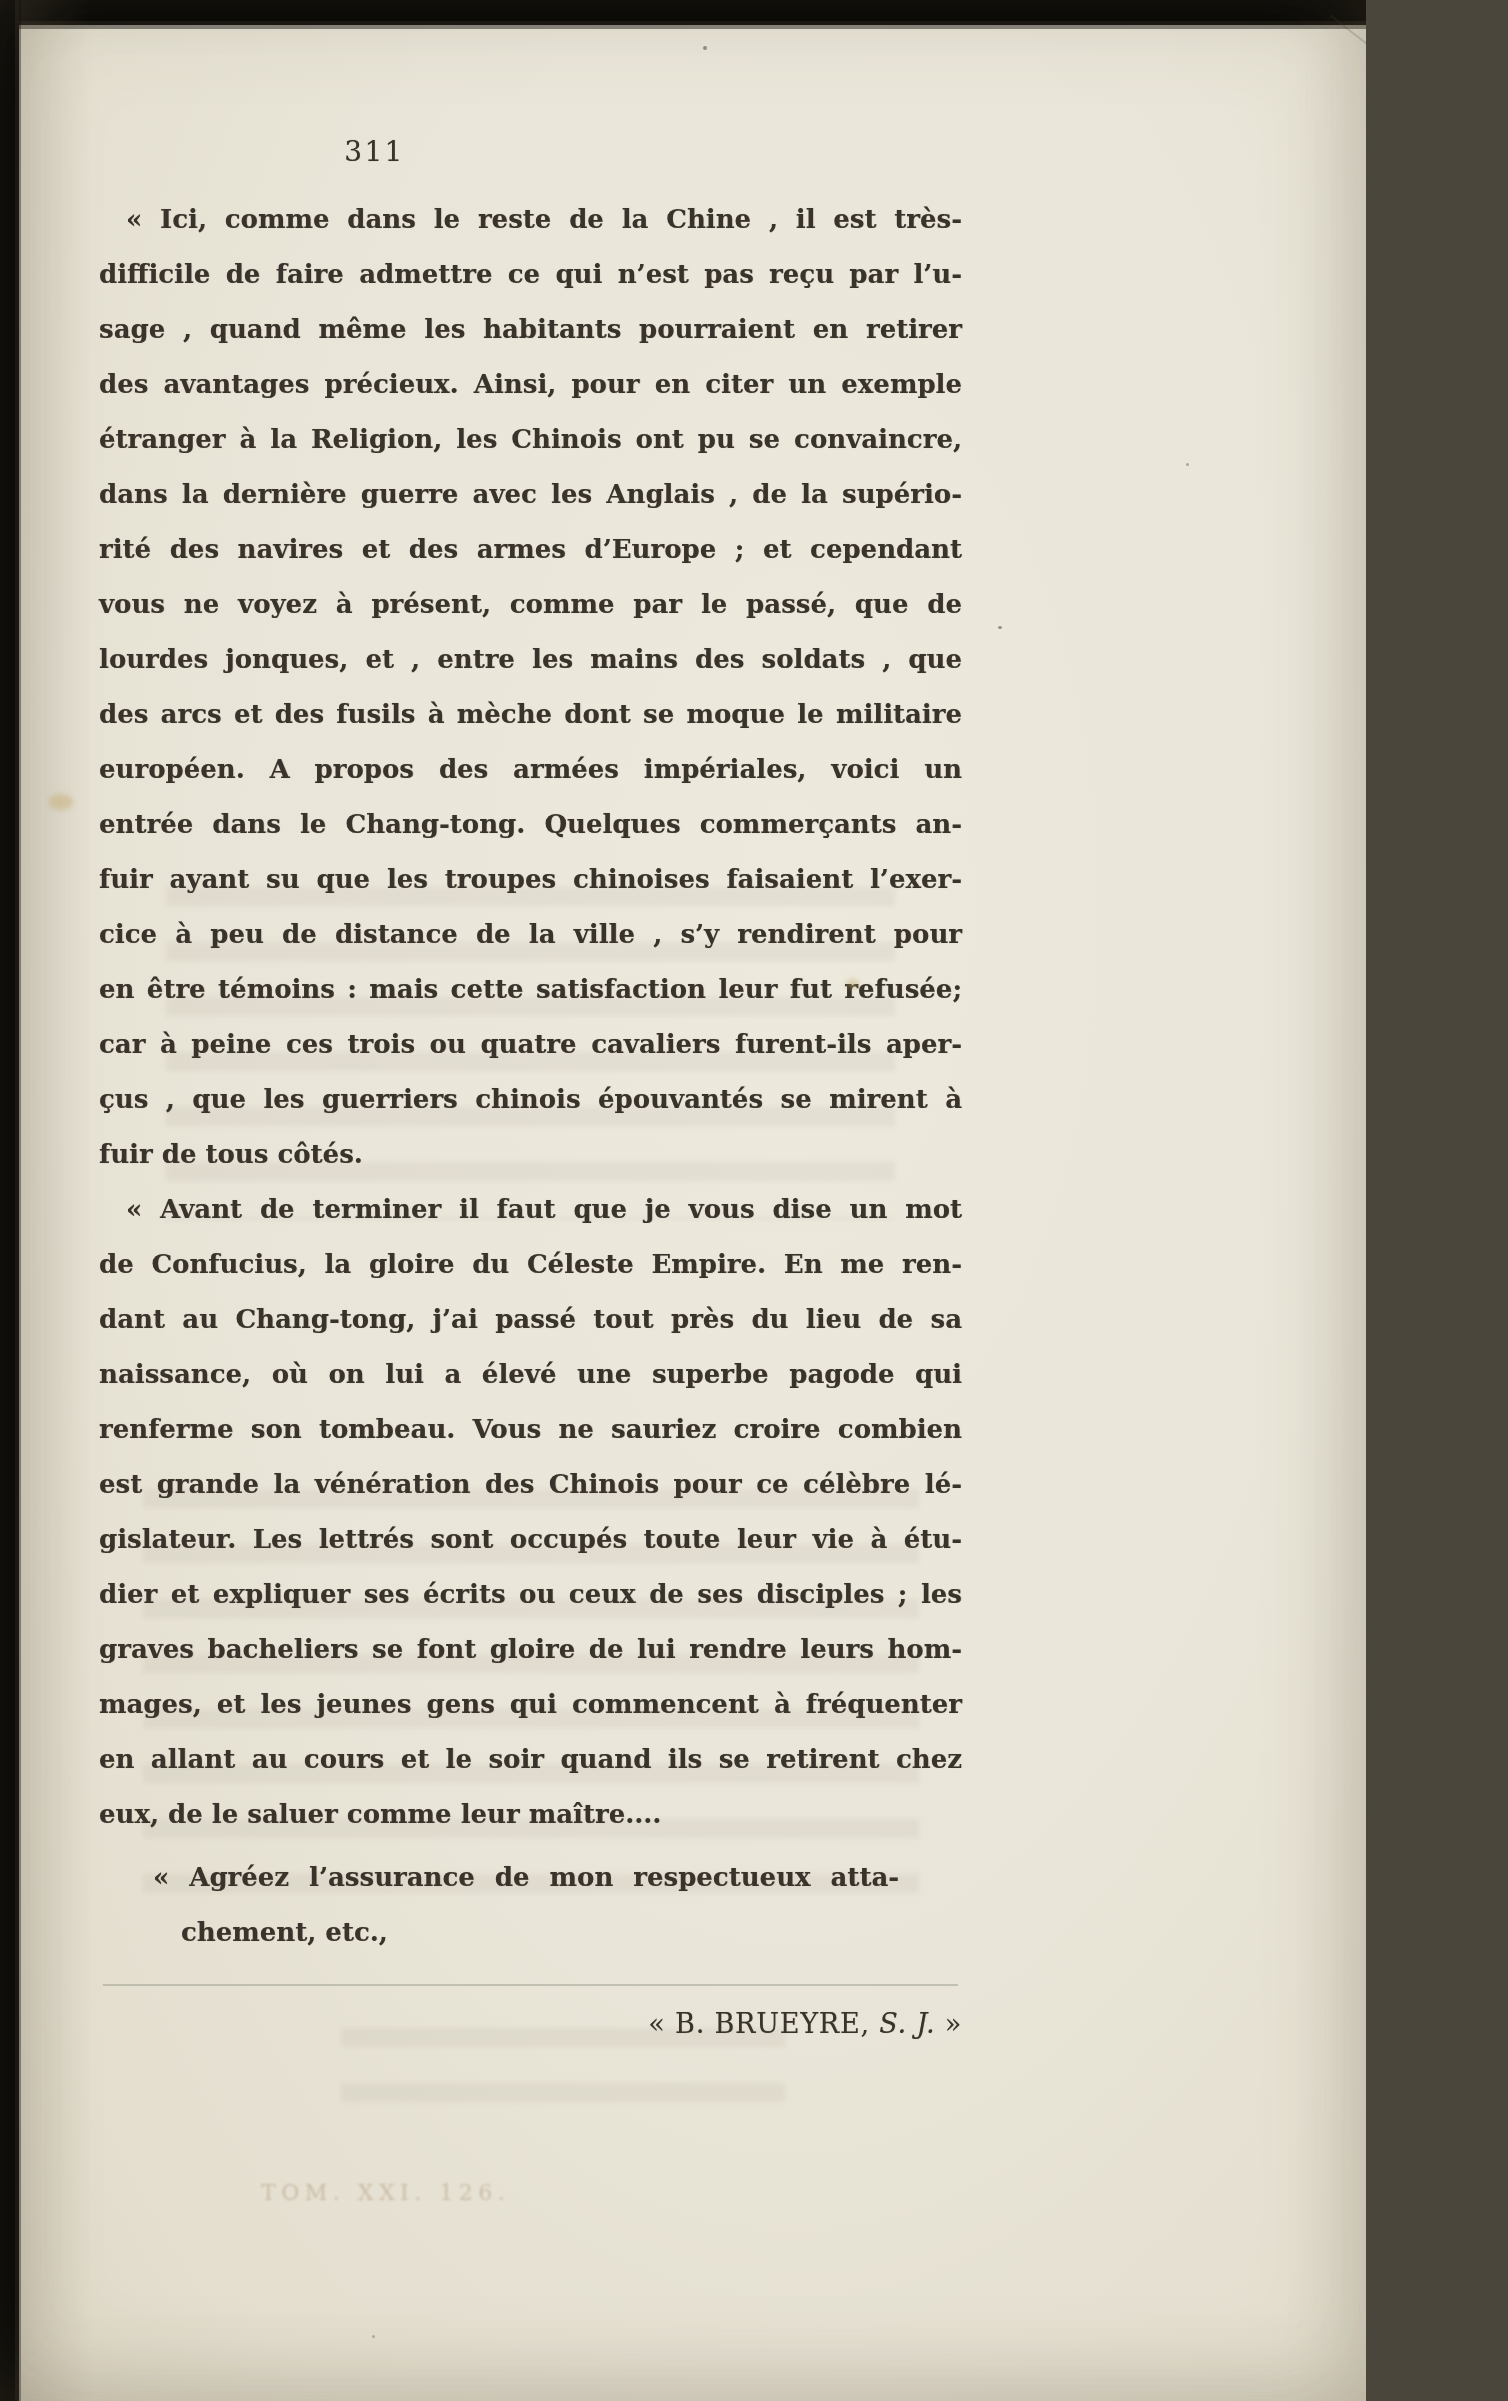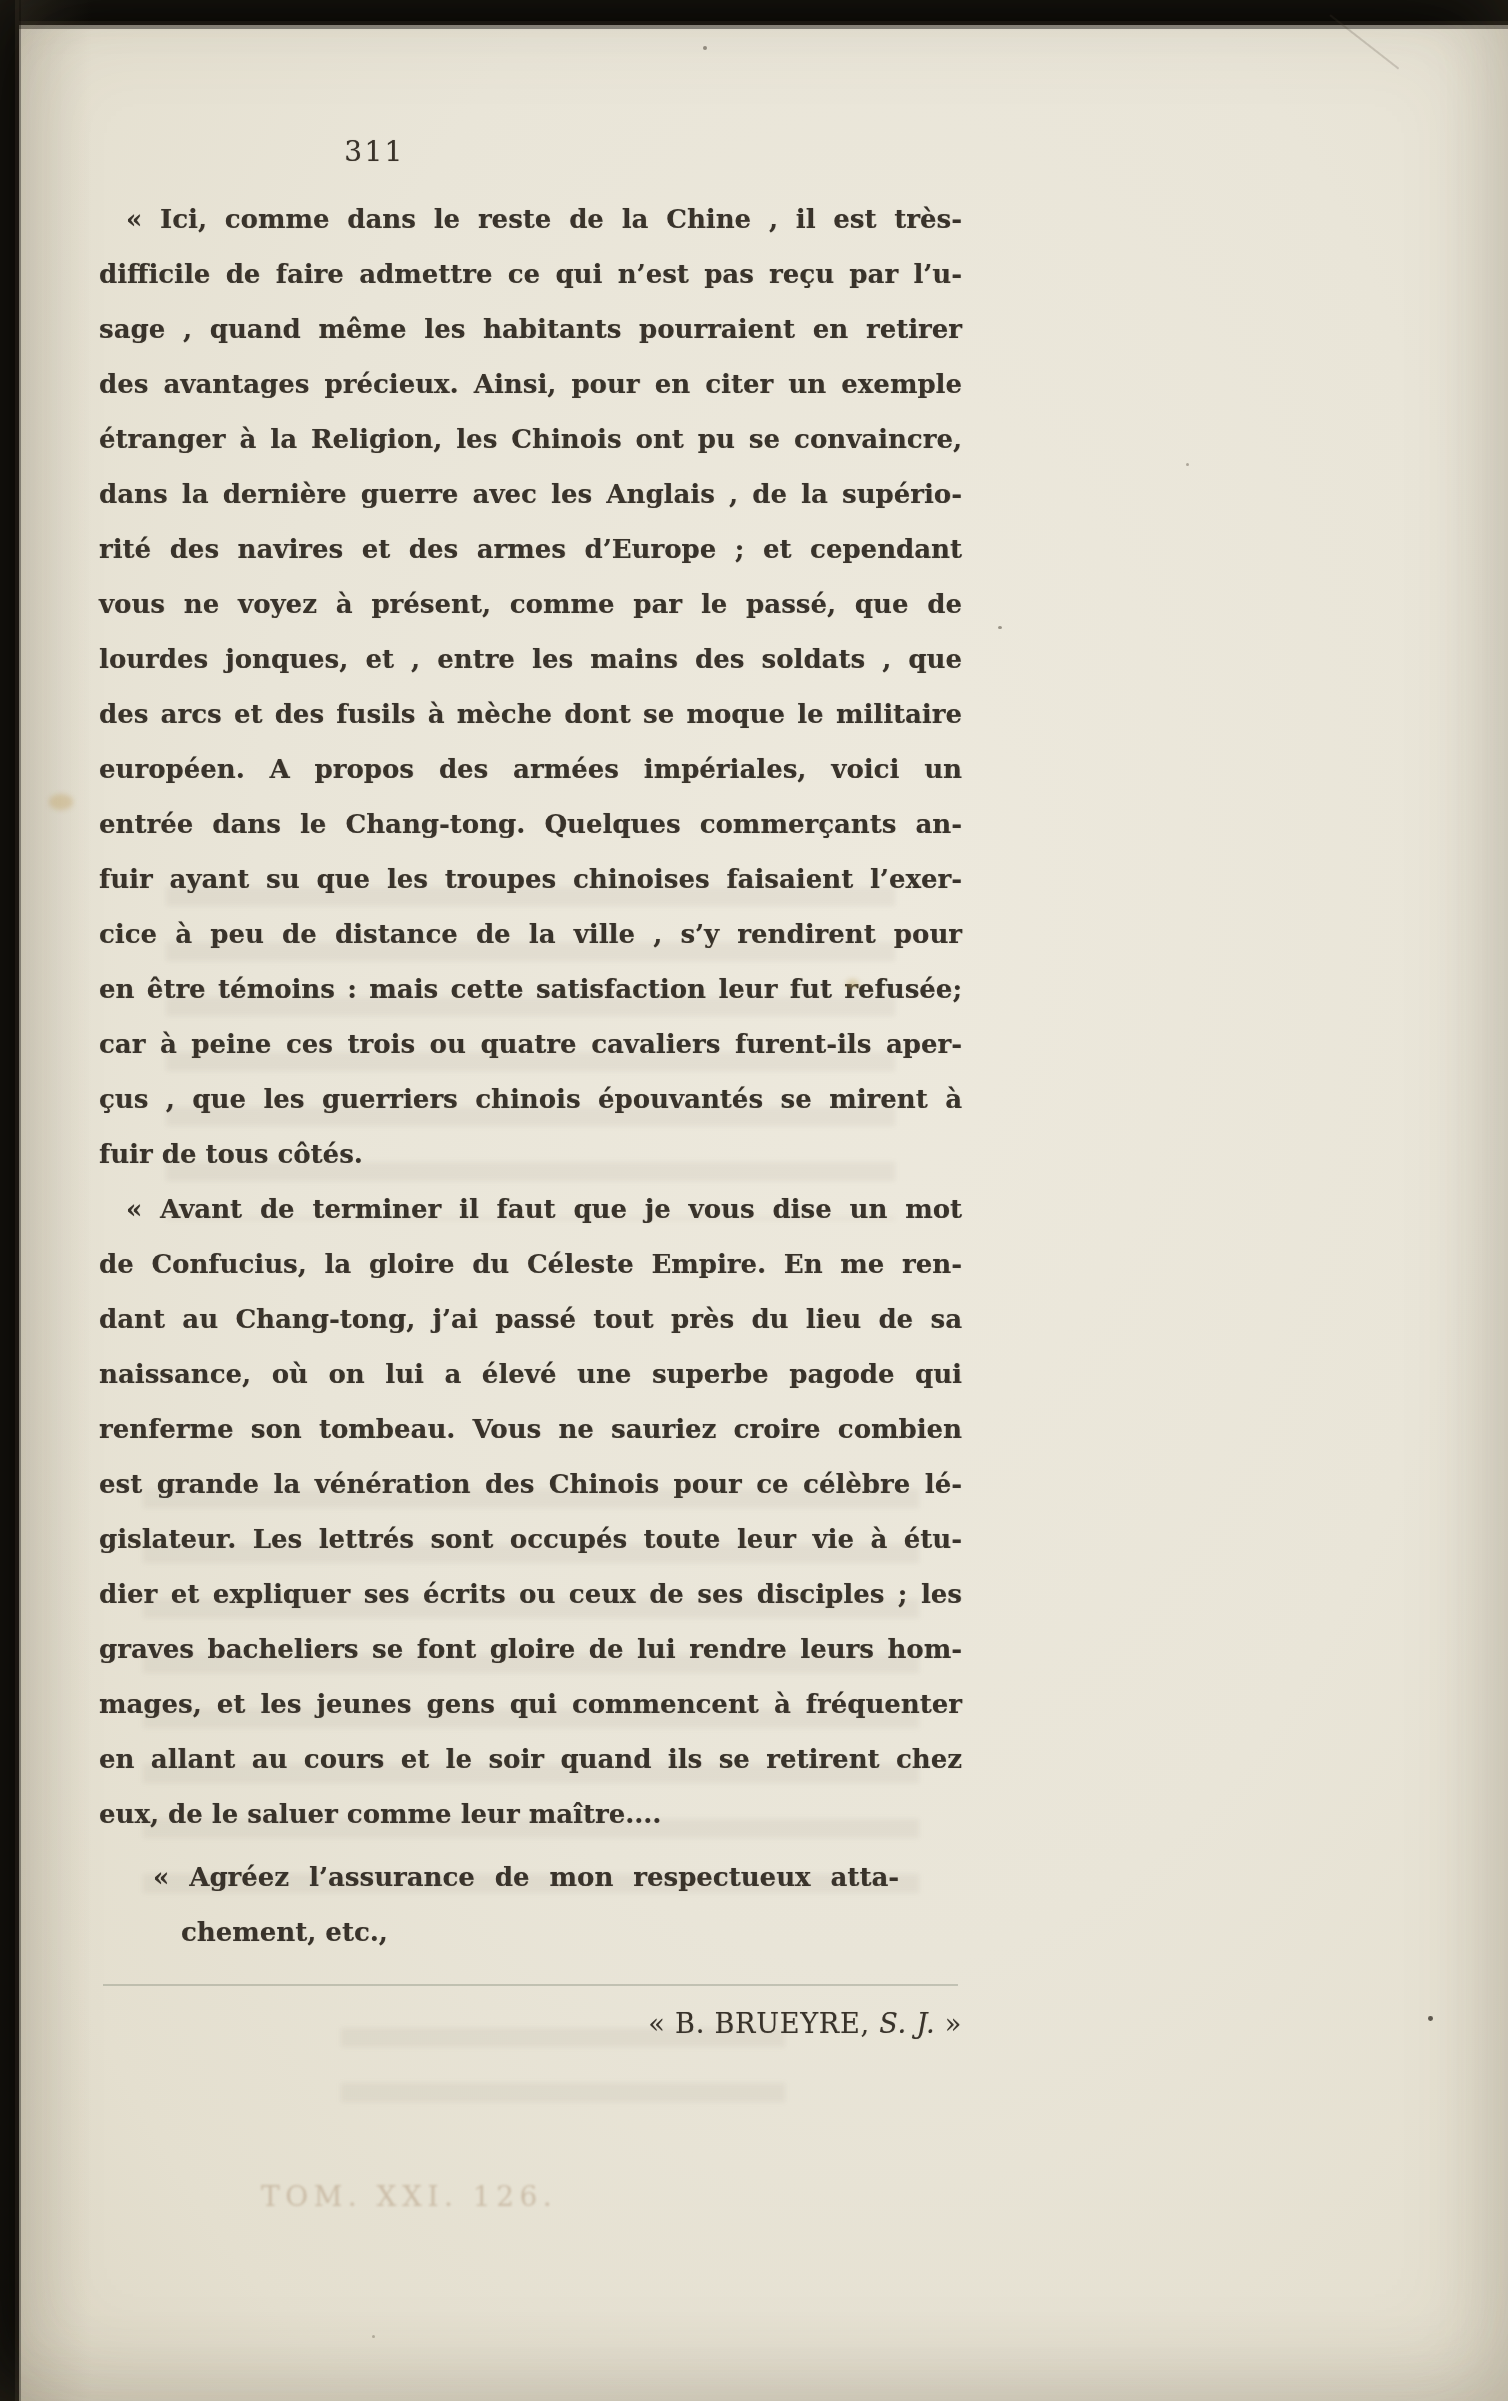--- a/index.html
+++ b/index.html
@@ -1,18 +1,18 @@
 <!DOCTYPE html>
 <html style="font-size:12.7px"><head>
 <meta charset="utf-8">
 <style>
   html,body{margin:0;padding:0;background:#4a463c;}
   .page{
     position:relative;
-    width:1508px;height:2401px;
+    width:1366px;height:2401px;
     background:
       radial-gradient(ellipse at 58% 38%, #ede9dd 0%, #e9e5d8 50%, #e4dfcf 82%, #ddd7c5 100%);
     overflow:hidden;
     font-family:"DejaVu Serif","Liberation Serif",serif;
   }
   
   .bar-top{position:absolute;left:0;top:0;width:1508px;height:28.5px;
     background:linear-gradient(180deg,#060605 0 21.4px,#171410 21.4px 25px,rgba(23,20,16,.45) 25px 28.5px);}
   .bar-left{position:absolute;left:0;top:0;width:21.4px;height:2401px;
     background:linear-gradient(90deg,#060605 0 15px,#171410 15px 19px,rgba(23,20,16,.45) 19px 21.4px);}
@@ -38,21 +38,21 @@
     font-size:27px;letter-spacing:0.8px;white-space:nowrap;}
   .signature .it{font-style:italic;}
   
   .ghost{position:absolute;pointer-events:none;filter:blur(2.4px);
     background:repeating-linear-gradient(180deg,rgba(115,104,86,.07) 0 19px,rgba(115,104,86,0) 19px 55px);}
   .ghost1{left:166px;top:887px;width:729px;height:333px;}
   .ghost2{left:143px;top:1489px;width:776px;height:412px;}
   .ghost3{left:341px;top:2028px;width:444px;height:95px;}
   .rule-artifact{position:absolute;left:103px;top:1984px;width:855px;height:1.6px;
     background:rgba(92,104,86,.28);filter:blur(0.5px);}
-  .ghost-footer{position:absolute;left:261px;top:2180px;font-size:28px;letter-spacing:5.5px;
+  .ghost-footer{position:absolute;left:261px;top:2180px;font-size:22px;letter-spacing:5.5px;
     color:rgba(150,115,80,.32);filter:blur(0.8px);font-family:"DejaVu Serif","Liberation Serif",serif;}
   .speck{position:absolute;border-radius:50%;pointer-events:none;}
   .s1{left:1428px;top:2016px;width:4.8px;height:4.8px;background:rgba(50,44,36,.75);}
   .s2{left:998px;top:626px;width:4px;height:3.2px;background:rgba(70,62,50,.5);}
   .s3{left:49px;top:794px;width:24px;height:16px;background:rgba(190,150,70,.30);filter:blur(2.4px);}
   .s4{left:846px;top:979px;width:12.7px;height:9.5px;background:rgba(190,160,90,.35);filter:blur(2.4px);}
   .s5{left:1186px;top:463px;width:3.2px;height:3.2px;background:rgba(80,70,56,.4);}
   .s6{left:703px;top:46px;width:4px;height:4px;background:rgba(60,54,44,.5);}
   .s7{left:372px;top:2335px;width:3.2px;height:3.2px;background:rgba(90,80,64,.35);}
   .scratch{position:absolute;left:1321px;top:41px;width:87px;height:1.6px;

